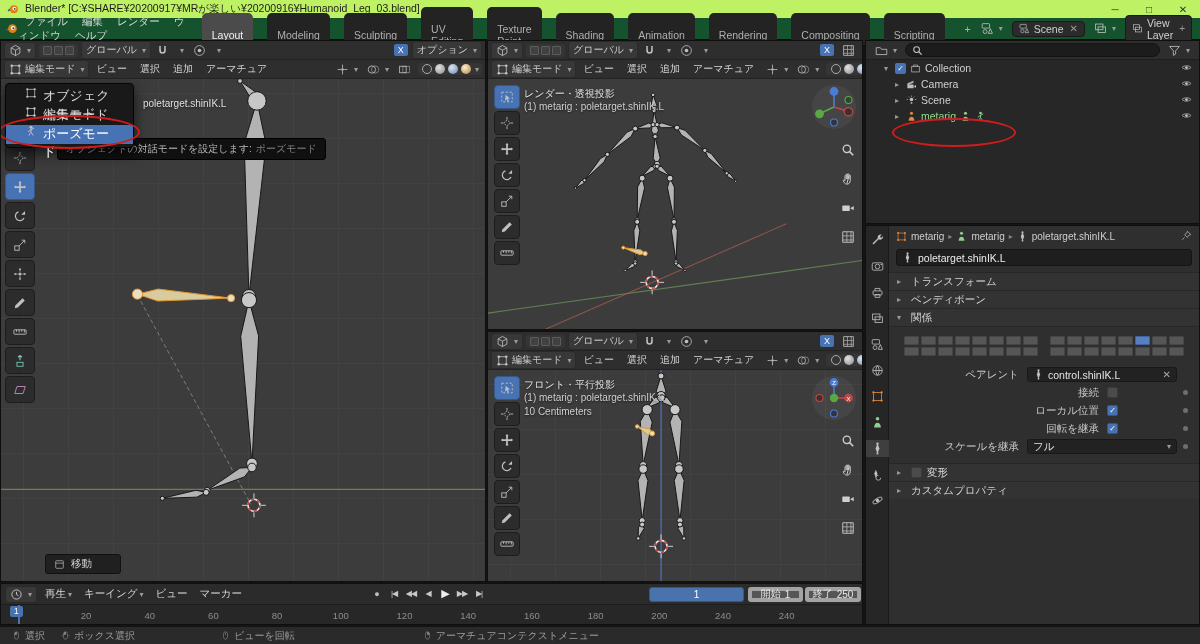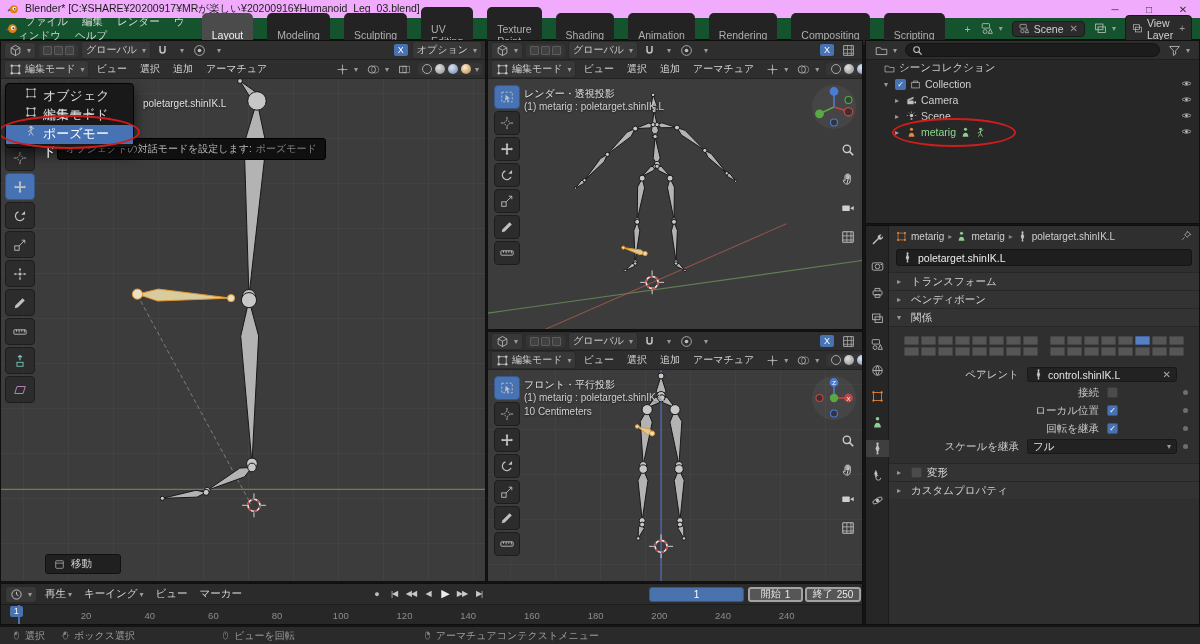--- a/index.html
+++ b/index.html
@@ -4,21 +4,21 @@
 <style>
 *{box-sizing:border-box;margin:0;padding:0}
 html,body{width:1200px;height:644px}
 body{position:relative;overflow:hidden;background:#141414;font-family:"Liberation Sans","DejaVu Sans",sans-serif;font-size:10.5px;color:#d2d2d2}
 .i{display:inline-flex;width:13px;height:13px;color:#c1c1c1;flex:none}
 .i svg{width:100%;height:100%}
 .i.small{width:11px;height:11px}
 .c-orange{color:#e8883a}.c-green{color:#8ecf8e}.c-gray{color:#c0c0c0}.c-teal{color:#79c9b6}.c-pink{color:#c98bc2}
 .chev{font-size:8px;color:#9a9a9a;margin-left:2px}
 
-#titlebar{position:absolute;left:0;top:0;width:1200px;height:18px;background:#f0abfc;color:#1c1c1c;display:flex;align-items:center;gap:6px;padding-left:7px;font-size:10.5px}
+#titlebar{position:absolute;left:0;top:0;width:1200px;height:18px;background:#bef264;color:#1c1c1c;display:flex;align-items:center;gap:6px;padding-left:7px;font-size:10.5px}
 #titlebar .i{width:12px;height:12px}
 .winbtns{margin-left:auto;display:flex;height:100%}
 .winbtn{width:34px;display:flex;align-items:center;justify-content:center;color:#333;font-size:10px}
 
 #topbar{position:absolute;left:0;top:18px;width:1200px;height:22px;background:#14532d;display:flex;align-items:center;padding:0 5px;border-bottom:1px solid #0d0d0d}
 .tbmenu{padding:3px 7px;color:#d8d8d8;border-radius:3px}
 #tb-tabs{display:flex;margin-left:8px;align-items:center}
 .tbtab{padding:16px 10px 4px;margin-right:14px;border-radius:5px 5px 0 0;color:#afafaf;background:#232323;font-size:10.5px}
 .tbtab.on{background:#4b4b4b;color:#f2f2f2}
 .tbplus{padding:2px 6px;color:#b0b0b0}
@@ -104,21 +104,21 @@
 .decor::after{content:"";width:5px;height:5px;border-radius:50%;background:#6e6e6e}
 .decor.blank::after{display:none}
 
 #timeline{position:absolute;left:0;top:583px;width:863px;height:42px;background:#2b2b2b;border:1px solid #0f0f0f}
 #tl-head{height:20px;display:flex;align-items:center;gap:2px;padding:0 4px;position:relative}
 #tl-transport{position:absolute;left:368px;top:2px;display:flex;align-items:center;gap:1px}
 .tbtn{min-width:16px;height:15px;display:flex;align-items:center;justify-content:center;color:#c8c8c8;font-size:8px;letter-spacing:-1px;padding:0 2px;border-radius:2px}
 .tbtn.play{font-size:11px;color:#ececec}
 .tbtn.rec{font-size:9px;color:#bdbdbd;letter-spacing:0}
 .tl-frame{position:absolute;left:648px;top:2.5px;width:95px;height:15px;background:#4a72ad;border:1px solid #35578a;border-radius:3px;color:#fff;display:flex;align-items:center;justify-content:center;font-size:10px}
-.tl-se{position:absolute;top:2.5px;height:15px;background:#565656;border:2px solid #a3a3a3;border-radius:3px;color:#e8e8e8;display:flex;align-items:center;justify-content:center;gap:4px;font-size:10px}
+.tl-se{position:absolute;top:2.5px;height:15px;background:#565656;border:4px solid #a3a3a3;border-radius:3px;color:#e8e8e8;display:flex;align-items:center;justify-content:center;gap:4px;font-size:10px}
 #tl-start{left:747px;width:55px}
 #tl-end{left:804px;width:56px}
 #tl-ruler{position:absolute;left:0;top:20px;right:0;bottom:0;background:#272727;border-top:1px solid #1c1c1c}
 .tick{position:absolute;top:5px;transform:translateX(-50%);color:#8d8d8d;font-size:9.5px}
 #cfline{position:absolute;left:17px;top:0;bottom:0;width:2px;background:#4a72ad}
 #cfbadge{position:absolute;left:9px;top:1px;background:#4a72ad;color:#fff;font-size:8.5px;padding:0 4px;border-radius:2px;height:11px;line-height:11px}
 
 #statusbar{position:absolute;left:0;top:626px;width:1200px;height:18px;background:#2a2a2a;border-top:1px solid #141414;display:flex;align-items:center;color:#9c9c9c;font-size:10px}
 .sgroup{display:flex;align-items:center;gap:4px}
 .sgroup .i{width:9px;height:13px;color:#8f8f8f}
@@ -1003,29 +1003,20 @@
     <span class="hbtn" id="ol-filter">
         <span class="i ">
           <svg viewBox="0 0 16 16">
             <path d="M2 3h12l-4.6 5.4v4L6.6 14V8.4z" fill="none" stroke="currentColor"></path>
           </svg>
         </span>
         <span class="chev">▾</span>
       </span>
   </div>
   <div id="orows">
-      <div class="orow" style="padding-left:4px">
-        <span class="oexp"></span>
-        <span class="i small c-gray">
-          <svg viewBox="0 0 16 16">
-            <path d="M1.5 4.5h5l1.5 2h6.5v6.5h-13z" fill="none" stroke="currentColor"></path>
-          </svg>
-        </span>
-        <span class="olabel" style="">シーンコレクション</span>
-      </div>
       <div class="orow" style="padding-left:15px">
         <span class="oexp">▾</span>
         <span class="ochk">✓</span>
         <span class="i small c-gray">
           <svg viewBox="0 0 16 16">
             <rect x="2.5" y="5" width="11" height="8" fill="none" stroke="currentColor"></rect>
             <path d="M5 5V3h6v2" fill="none" stroke="currentColor"></path>
           </svg>
         </span>
         <span class="olabel" style="">Collection</span>

